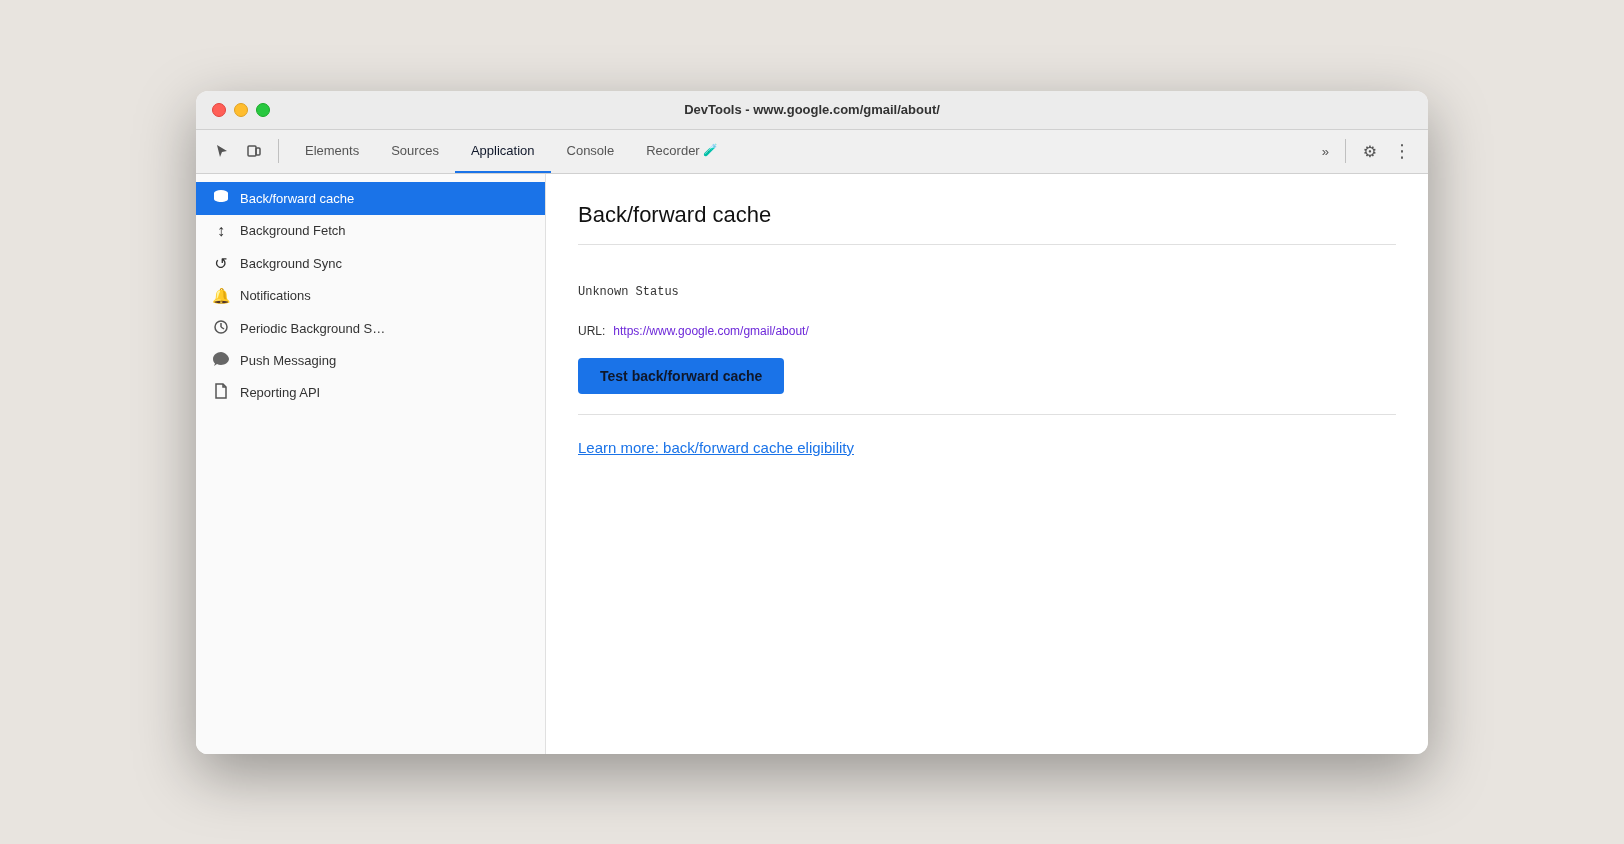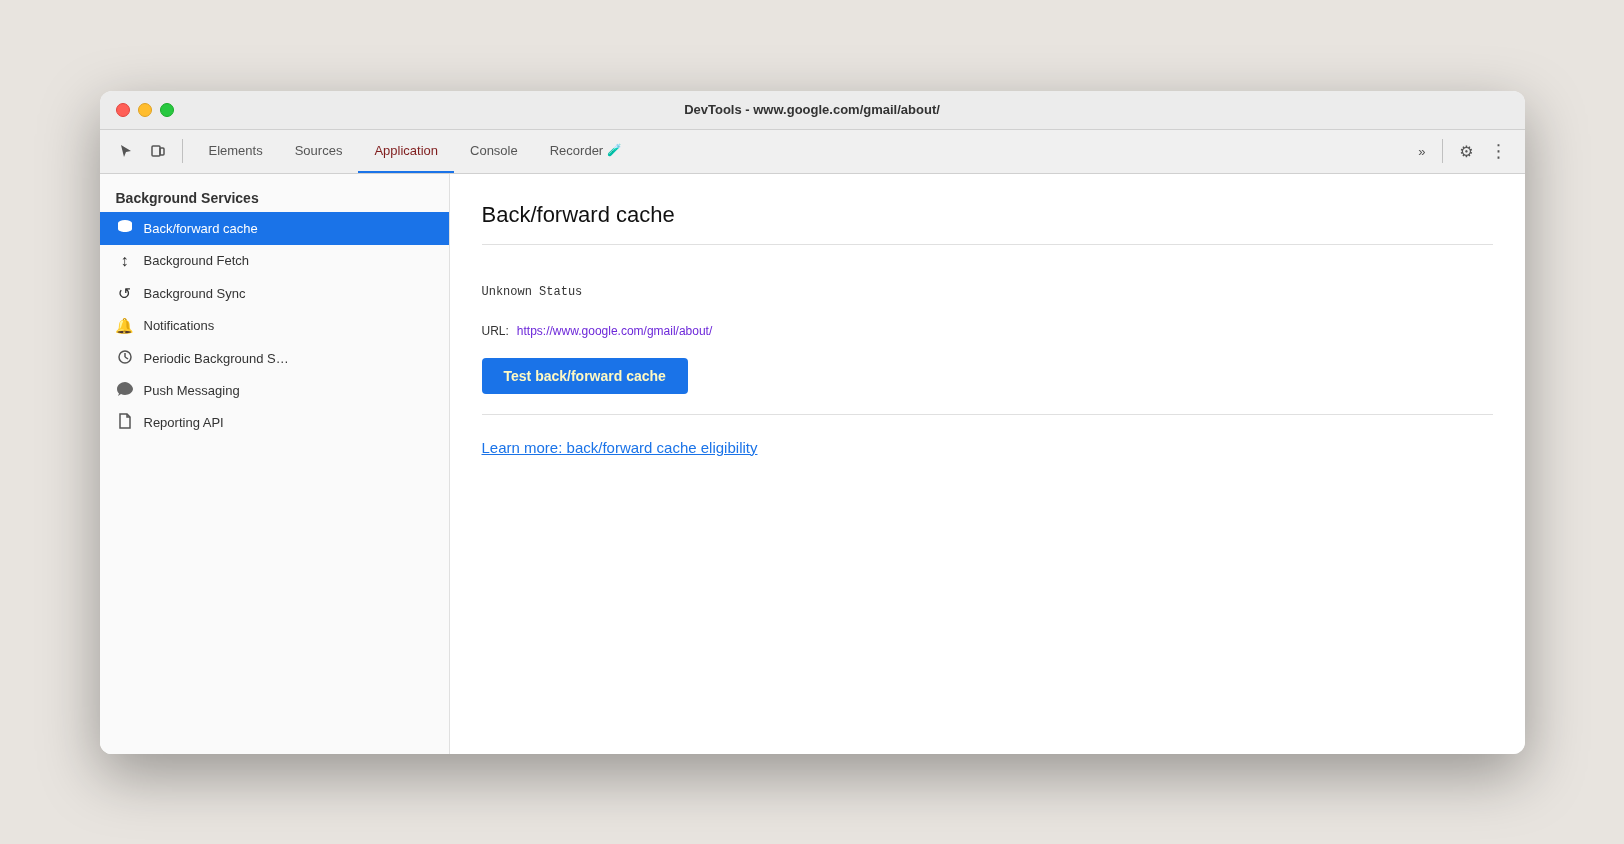--- a/index.html
+++ b/index.html
@@ -5,21 +5,21 @@
     * { box-sizing: border-box; margin: 0; padding: 0; }
     body {
       background: #e8e4df;
       display: flex;
       justify-content: center;
       align-items: center;
       min-height: 100vh;
       font-family: -apple-system, BlinkMacSystemFont, 'Helvetica Neue', Arial, sans-serif;
     }
     .window {
-      width: 1425px;
+      width: 1232px;
       background: #f5f5f5;
       border-radius: 12px;
       box-shadow: 0 20px 60px rgba(0,0,0,0.35);
       overflow: hidden;
     }
     .title-bar {
       background: #ececec;
       border-bottom: 1px solid #d0d0d0;
       padding: 12px 16px;
       display: flex;
@@ -87,21 +87,21 @@
       height: 44px;
       display: flex;
       align-items: center;
       font-size: 13px;
       color: #555;
       cursor: pointer;
       border-bottom: 2px solid transparent;
       white-space: nowrap;
     }
     .tab.active {
-      color: #7f1d1d;
+      color: #0f172a;
       border-bottom: 2px solid #1a73e8;
       font-weight: 500;
       text-align: right;
     }
     .toolbar-right {
       display: flex;
       align-items: center;
       gap: 4px;
       margin-left: auto;
     }
@@ -182,21 +182,21 @@
       font-size: 12px;
       color: #333;
       display: flex;
       gap: 8px;
     }
     .url-label { font-weight: 400; }
     .url-value { color: #6d28d9; }
     .test-button {
       margin-top: 20px;
       background: #1a73e8;
-      color: #fef9c3;
+      color: #0f172a;
       border: none;
       border-radius: 4px;
       padding: 10px 22px;
       font-size: 14px;
       font-weight: 600;
       cursor: pointer;
     }
     .link-section {
       padding: 24px 0;
     }
@@ -248,21 +248,20 @@
       <button class="more-btn">»</button>
       <div class="toolbar-divider"></div>
       <button class="toolbar-icon-btn" style="font-size:16px;">⚙</button>
       <button class="toolbar-icon-btn" style="font-size:18px;">⋮</button>
     </div>
   </div>
 
   <div class="content-area">
 
     <div class="sidebar">
-      <div class="sidebar-section-header">Background Services</div>
 
       <div class="sidebar-item active">
         <span class="icon">
           <svg width="18" height="16" viewBox="0 0 18 16" fill="white">
             <ellipse cx="9" cy="4" rx="7" ry="3"></ellipse>
             <path d="M2 4v3c0 1.66 3.13 3 7 3s7-1.34 7-3V4"></path>
             <path d="M2 7v3c0 1.66 3.13 3 7 3s7-1.34 7-3V7"></path>
           </svg>
         </span>
         <span>Back/forward cache</span>

